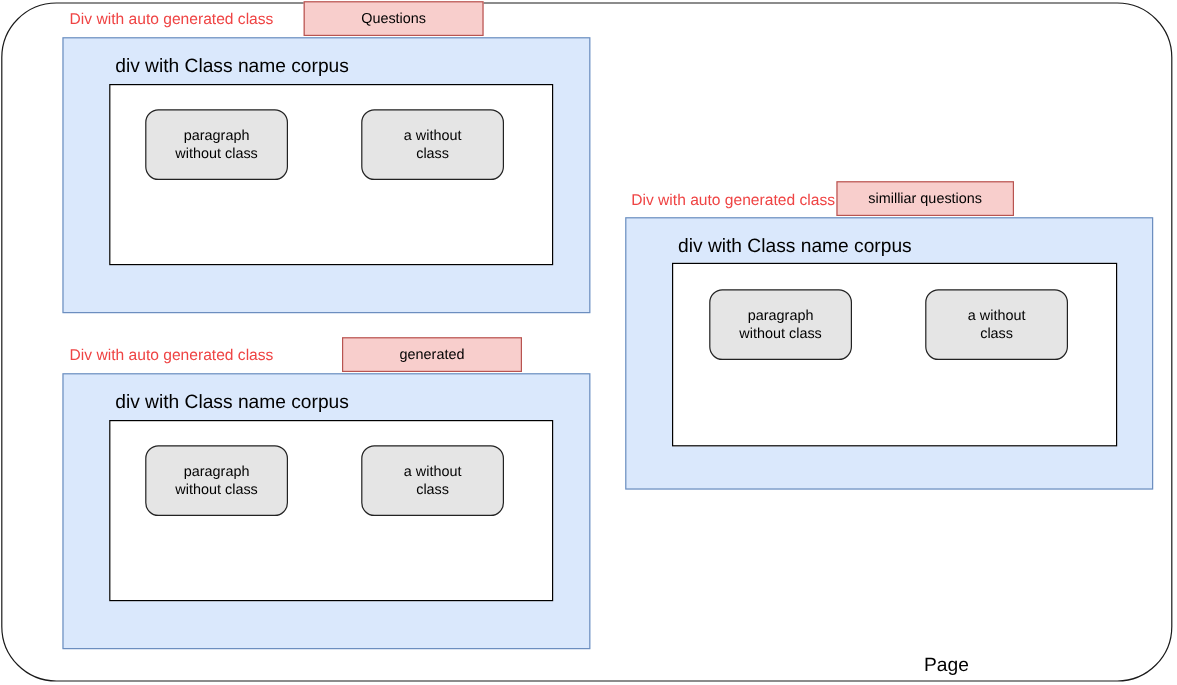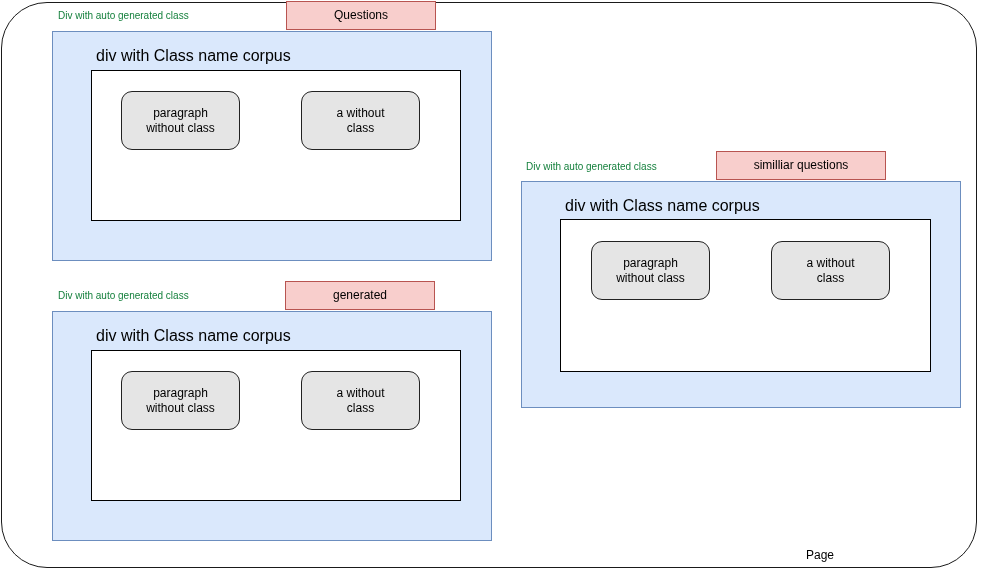--- a/index.html
+++ b/index.html
@@ -30,35 +30,34 @@
     border: 1.4px solid #1a1a1a;
     border-radius: 46px;
     background: transparent;
     box-sizing: border-box;
   }
   .page-caption {
     position: absolute;
     left: 770px;
     top: 548px;
     width: 100px;
-    text-align: center;
-    font-size: 12px;
+    font-size: 16px;
     line-height: 14px;
     color: #000000;
     white-space: nowrap;
   }
 
   
   .section { position: absolute; }
 
   .section-caption {
     position: absolute;
-    font-size: 10px;
+    font-size: 13px;
     line-height: 15px;
-    color: #15803d;
+    color: #ef4444;
     white-space: nowrap;
   }
 
   .tag {
     position: absolute;
     background: #f8cecc;
     border: 1.2px solid #b85450;
     box-sizing: border-box;
     font-size: 12px;
     line-height: 13px;
@@ -113,21 +112,21 @@
 
 <div id="canvas">
 
   <div class="page-frame"></div>
   <div class="page-caption">Page</div>
 
   <div class="section">
 
     <div class="section-caption" style="left:58px; top:8px;">Div with auto generated class</div>
 
-    <div class="tag" style="left:286px; top:1px; width:150px; height:29px;">Questions</div>
+    <div class="tag" style="left:253px; top:1px; width:150px; height:29px;">Questions</div>
 
     <div class="blue-box" style="left:52px; top:31px; width:440px; height:230px;"></div>
 
     <div class="corpus-caption" style="left:96px; top:48px;">div with Class name corpus</div>
 
     <div class="white-box" style="left:91px; top:70px; width:370px; height:151px;"></div>
 
     <div class="rbox" style="left:121px; top:91px; width:119px; height:59px;">
       <span>
         <span>paragraph</span>
@@ -167,21 +166,21 @@
         <span>a without</span>
         <span>class</span>
       </span>
     </div>
   </div>
 
   <div class="section">
 
     <div class="section-caption" style="left:526px; top:159px;">Div with auto generated class</div>
 
-    <div class="tag" style="left:716px; top:151px; width:170px; height:29px;">similliar questions</div>
+    <div class="tag" style="left:697px; top:151px; width:148px; height:29px;">similliar questions</div>
 
     <div class="blue-box" style="left:521px; top:181px; width:440px; height:227px;"></div>
 
     <div class="corpus-caption" style="left:565px; top:198px;">div with Class name corpus</div>
 
     <div class="white-box" style="left:560px; top:219px; width:371px; height:153px;"></div>
 
     <div class="rbox" style="left:591px; top:241px; width:119px; height:59px;">
       <span>
         <span>paragraph</span>

